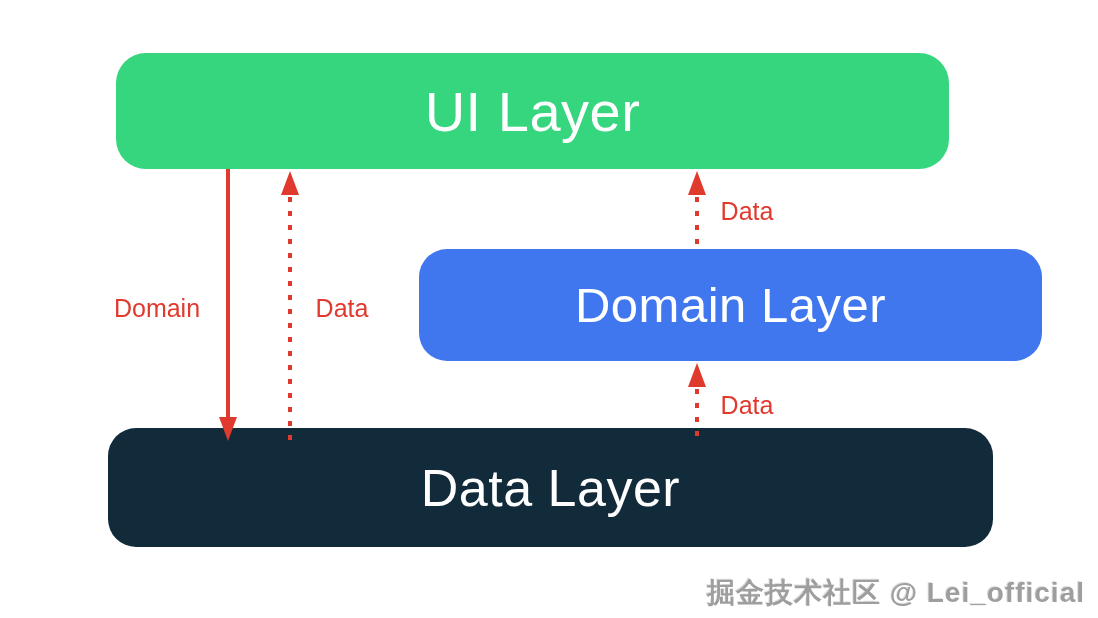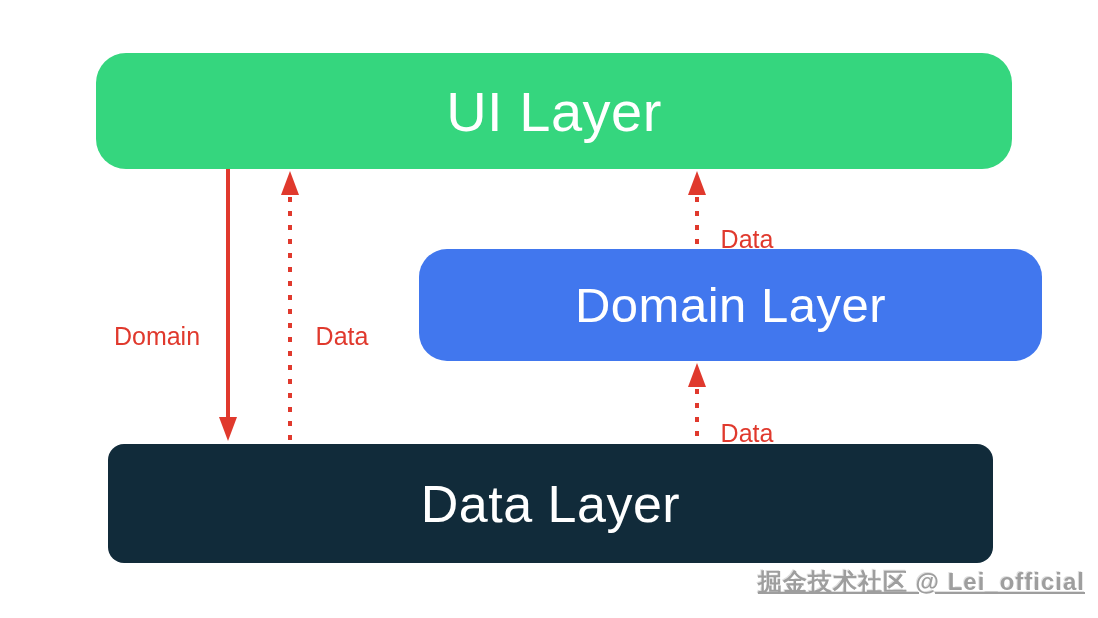--- a/index.html
+++ b/index.html
@@ -20,30 +20,30 @@
   }
   
   .layer-box{
     position:absolute;
     display:flex;align-items:center;justify-content:center;
     color:#ffffff;
     font-weight:400;
     letter-spacing:0.5px;
   }
   .ui-box{
-    left:96px;top:53px;width:916px;height:116px;
+    left:116px;top:53px;width:833px;height:116px;
     background:var(--green);border-radius:30px;font-size:56px;
   }
   .domain-box{
     left:419px;top:249px;width:623px;height:112px;
     background:var(--blue);border-radius:28px;font-size:49px;
   }
   .data-box{
-    left:108px;top:444px;width:885px;height:119px;
-    background:var(--navy);border-radius:16px;font-size:52px;
+    left:108px;top:428px;width:885px;height:119px;
+    background:var(--navy);border-radius:28px;font-size:52px;
   }
   
   .arrow{position:absolute;width:18px;}
   .arrow .line{position:absolute;left:7px;width:4px;}
   .arrow .line.solid{background:var(--red);}
   .arrow .line.dotted{
     background:repeating-linear-gradient(to bottom, var(--red) 0 5px, transparent 5px 14px);
   }
   .arrow .head{position:absolute;left:0;width:0;height:0;
     border-left:9px solid transparent;border-right:9px solid transparent;}
@@ -60,36 +60,34 @@
   .arrow-data-upper-right .line{top:26px;height:53px;}
 
   .arrow-data-lower-right{left:688px;top:363px;height:79px;}
   .arrow-data-lower-right .line{top:26px;height:53px;}
 
   
   .flow-label{
     position:absolute;color:var(--red);
     font-size:25px;font-weight:400;white-space:nowrap;
     transform:translate(-50%,-50%);
-    margin-top:28px;
   }
   .lbl-events{left:157px;top:308px;}
   .lbl-data-left{left:342px;top:308px;}
   .lbl-data-upper{left:747px;top:211px;}
   .lbl-data-lower{left:747px;top:405px;}
 
   
   .watermark{
-    position:absolute;right:13px;bottom:20px;
-    font-size:24px;font-weight:700;
+    position:absolute;right:13px;bottom:6px;
+    font-size:28px;font-weight:700;
     color:var(--wm-grey);
     text-shadow:2px 2px 1px rgba(255,255,255,0.95), -1px -1px 0 rgba(130,130,130,0.25);
     letter-spacing:1px;
     white-space:nowrap;
-    text-decoration:underline;
   }
 </style>
 </head>
 <body>
 
 <div class="stage">
 
   <div class="layer-box ui-box">
     <span>UI Layer</span>
   </div>

